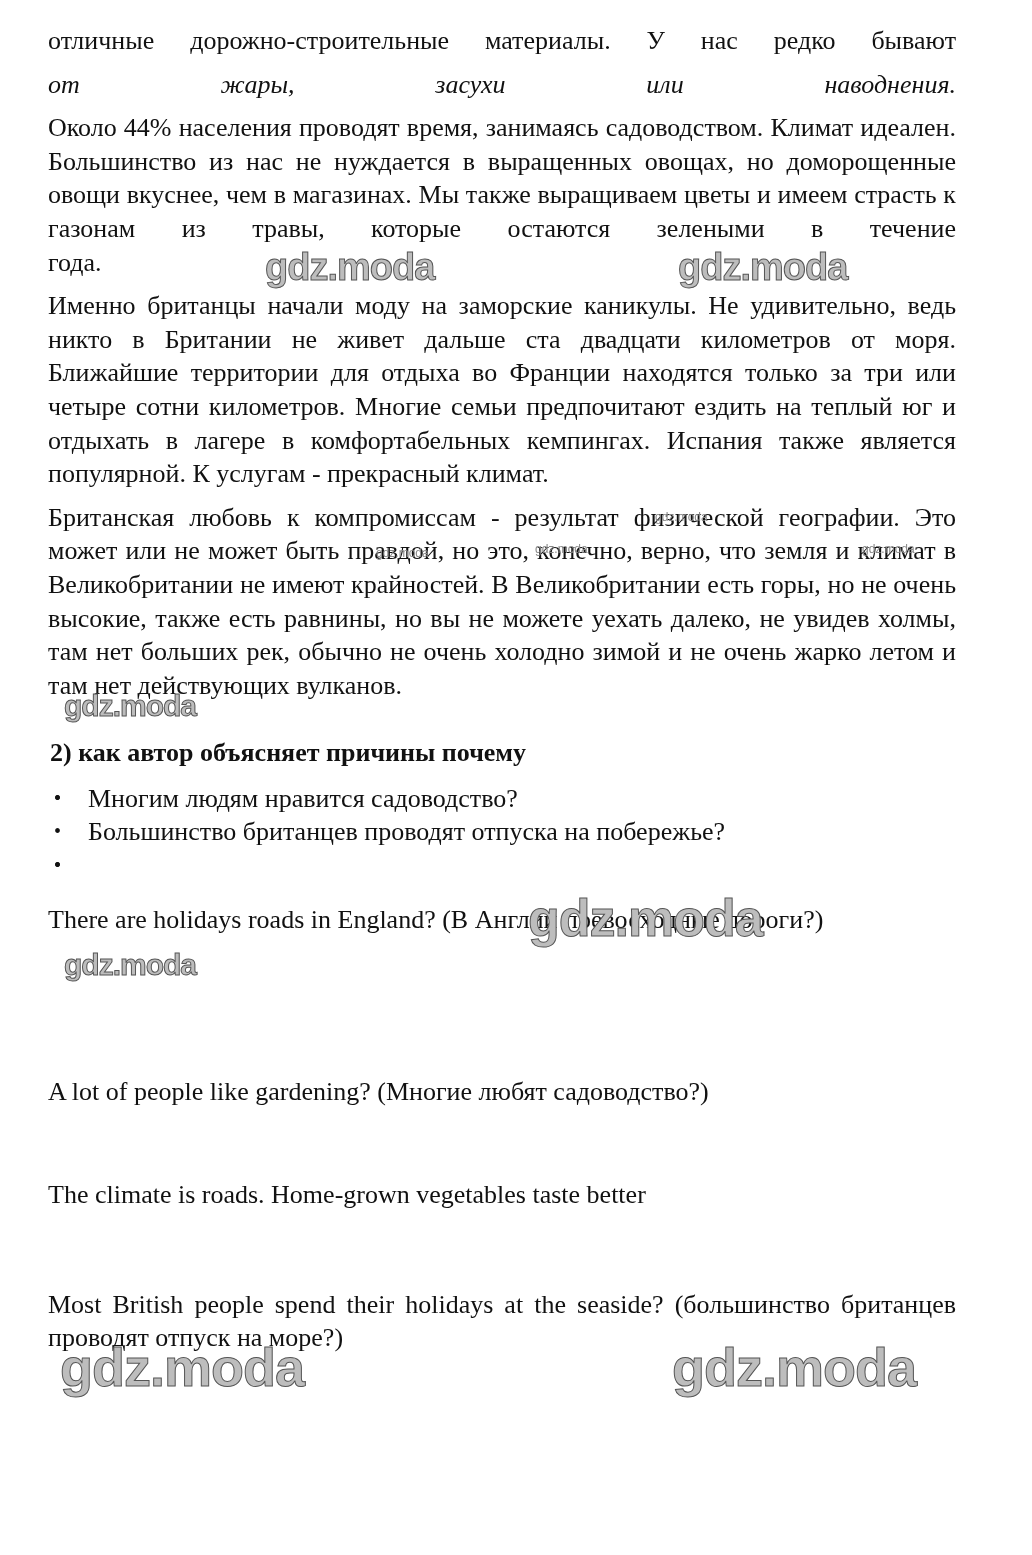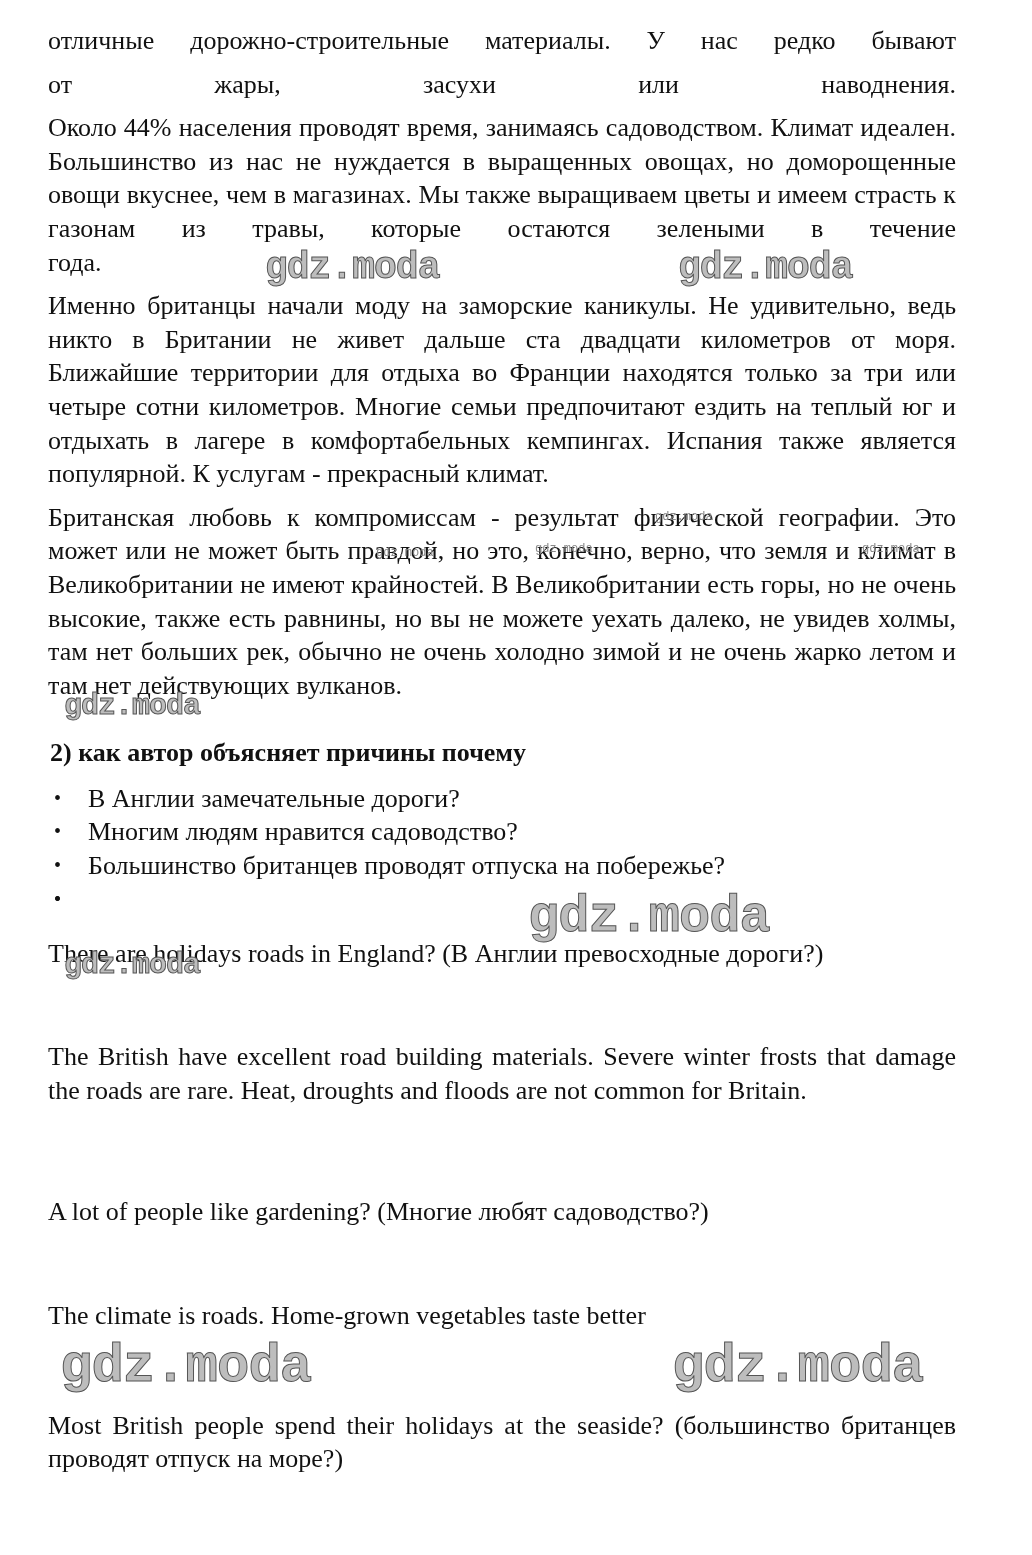--- a/index.html
+++ b/index.html
@@ -11,49 +11,48 @@
   }
   .para { margin: 10px; text-align: justify; text-align-last: left; }
   .para.just-last { text-align-last: justify; }
   .heading { font-weight: bold; margin: 12px; margin-top: 34px; }
   .bullets { list-style: none; margin: 0; padding: 0; }
   .bullets li { position: relative; padding-left: 50px; }
   .bullets li .bullet { position: absolute; left: 16px; top: 0; font-size: 20px; }
   .gap-lg { height: 50px; }
   .gap-xl { height: 68px; }
   .wm {
-    position: absolute; font-family: Liberation Mono, monospace;
+    position: absolute; font-family: Liberation Sans, sans-serif;
     font-weight: bold; color: #bdbdbd; letter-spacing: -1px;
     -webkit-text-stroke: 1px #555; pointer-events: none; white-space: nowrap;
   }
   .wm.small { color: #888; -webkit-text-stroke: 0; font-weight: normal; font-size: 12px; letter-spacing: 0; }
 </style>
 </head>
 <body>
 
 <div class="page">
   <p class="para just-last">отличные дорожно-строительные материалы. У нас редко бывают</p>
-  <p class="para just-last" style="word-spacing: 0;">от жары, засухи или наводнения.</p>
+  <p class="para just-last" style="word-spacing: 0; font-style: italic;">от жары, засухи или наводнения.</p>
   <p class="para" style="white-space: pre-wrap;">Около 44% населения проводят время, занимаясь садоводством. Климат идеален. Большинство из нас не нуждается в выращенных овощах, но доморощенные овощи вкуснее, чем в магазинах. Мы также выращиваем цветы и имеем страсть к газонам из травы, которые остаются зелеными в течение                                                                   года.</p>
   <p class="para">Именно британцы начали моду на заморские каникулы. Не удивительно, ведь никто в Британии не живет дальше ста двадцати километров от моря. Ближайшие территории для отдыха во Франции находятся только за три или четыре сотни километров. Многие семьи предпочитают ездить на теплый юг и отдыхать в лагере в комфортабельных кемпингах. Испания также является популярной. К услугам - прекрасный климат.</p>
   <p class="para">Британская любовь к компромиссам - результат физической географии. Это может или не может быть правдой, но это, конечно, верно, что земля и климат в Великобритании не имеют крайностей. В Великобритании есть горы, но не очень высокие, также есть равнины, но вы не можете уехать далеко, не увидев холмы, там нет больших рек, обычно не очень холодно зимой и не очень жарко летом и там нет действующих вулканов.</p>
 
   <p class="heading">2) как автор объясняет причины почему</p>
   <ul class="bullets">
-    <li><span class="bullet">•</span><span>В Англии замечательные дороги?</span></li>
+    <li><span class="bullet">•</span></li>
     <li><span class="bullet">•</span><span>Многим людям нравится садоводство?</span></li>
     <li><span class="bullet">•</span><span>Большинство британцев проводят отпуска на побережье?</span></li>
     <li><span class="bullet">•</span></li>
     <li><span class="bullet">•</span></li>
   </ul>
 
   <div style="height: 44px;"></div>
   <p class="para">There are holidays roads in England? (В Англии превосходные дороги?)</p>
   <div class="gap-lg"></div>
-  <p class="para">The British have excellent road building materials. Severe winter frosts that damage the roads are rare. Heat, droughts and floods are not common for Britain.</p>
   <div class="gap-xl"></div>
   <p class="para">A lot of people like gardening? (Многие любят садоводство?)</p>
   <div class="gap-lg"></div>
   <p class="para">The climate is roads. Home-grown vegetables taste better</p>
   <div style="height: 56px;"></div>
   <p class="para">Most British people spend their holidays at the seaside? (большинство британцев проводят отпуск на море?)</p>
 </div>
 
 <div class="wm" style="left:265px; top:246px; font-size:38px;">gdz.moda</div>
 <div class="wm" style="left:678px; top:246px; font-size:38px;">gdz.moda</div>

